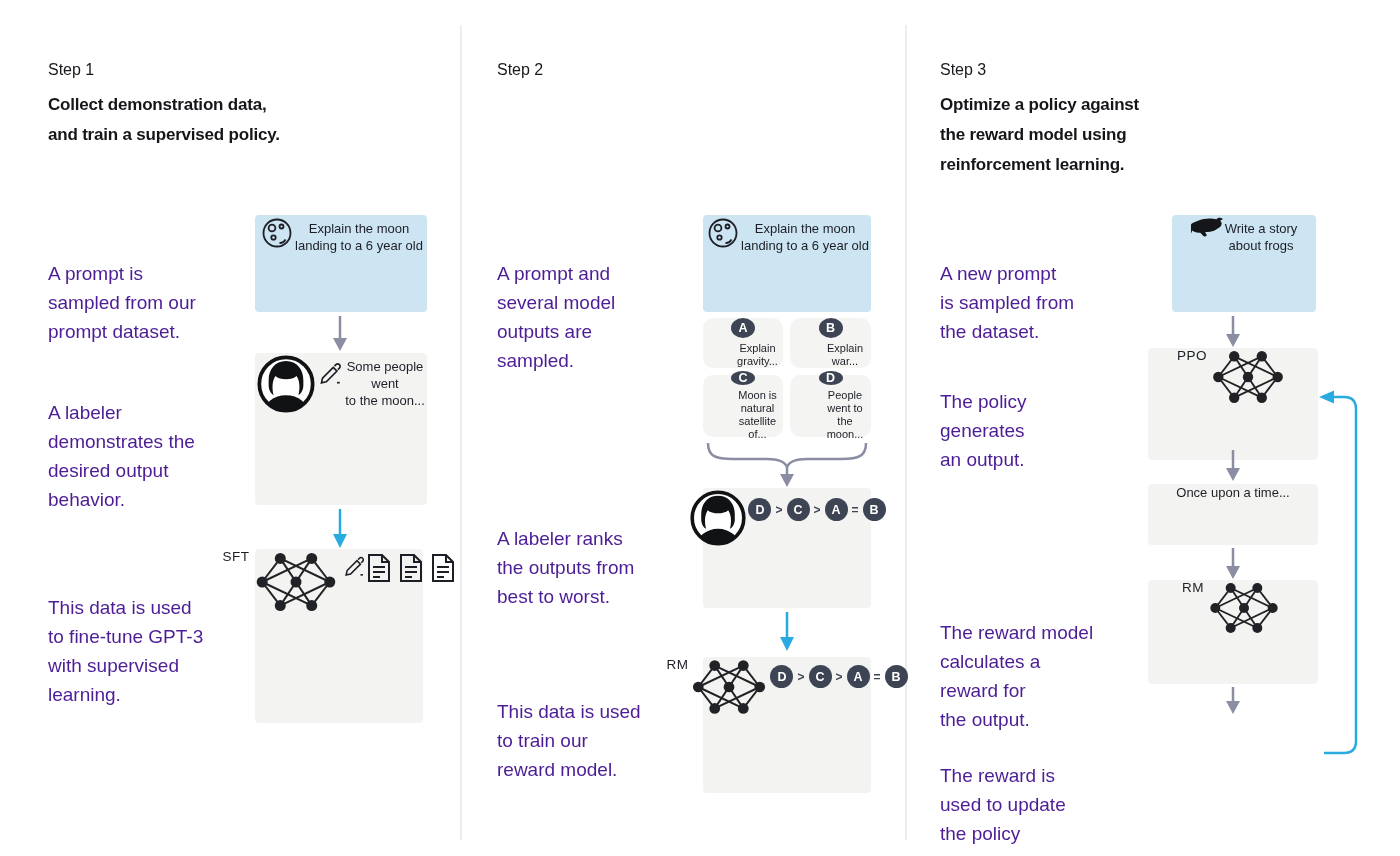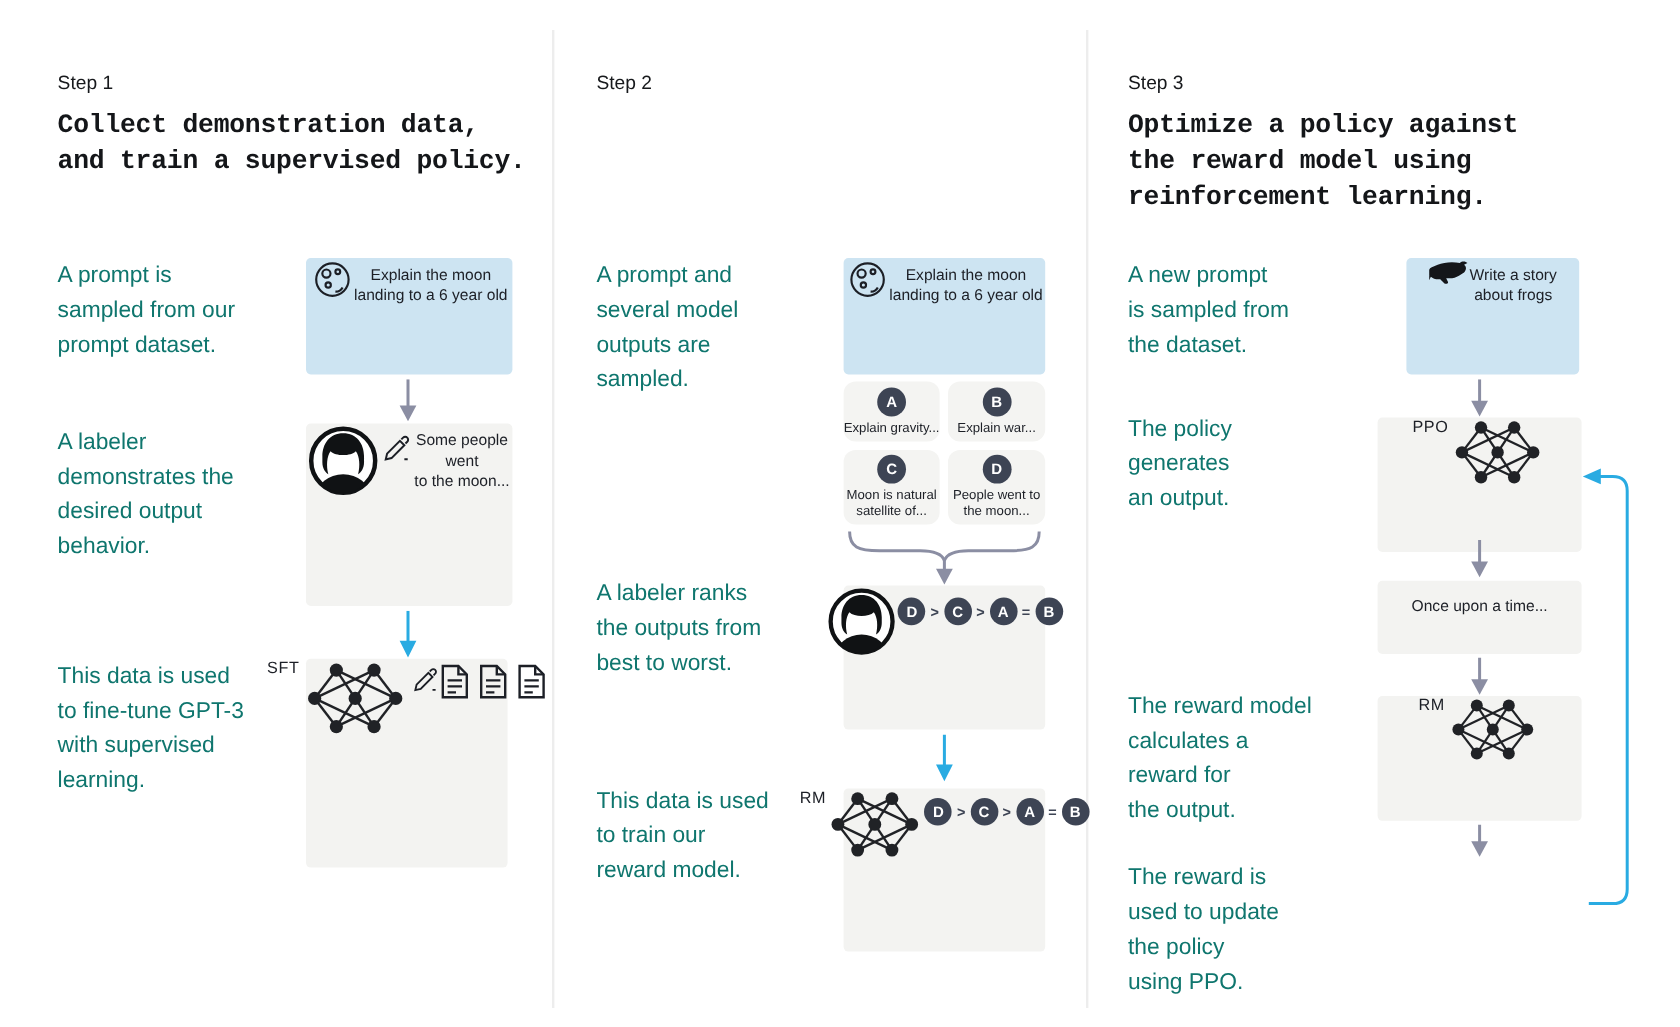--- a/index.html
+++ b/index.html
@@ -1,36 +1,36 @@
 <!DOCTYPE html>
 <html><head>
 <meta charset="utf-8">
 <style>
   html,body{margin:0;padding:0;background:#ffffff;}
   #canvas{position:relative;width:1400px;height:856px;background:#ffffff;
           font-family:"Liberation Sans",sans-serif;color:#17191c;overflow:hidden;}
   .divider{position:absolute;top:25px;width:2px;height:815px;background:#ededed;}
   .step-label{position:absolute;font-size:16px;color:#17191c;}
-  .step-title{position:absolute;font-size:22px;font-weight:bold;line-height:30px;
-              white-space:pre-line;letter-spacing:-0.2px;color:#141619;font-family:Liberation Mono, monospace;}
-  .caption{position:absolute;font-size:19px;line-height:29px;white-space:pre-line;color:#0f766e;}
+  .step-title{position:absolute;font-size:17px;font-weight:bold;line-height:30px;
+              white-space:pre-line;letter-spacing:-0.2px;color:#141619;}
+  .caption{position:absolute;font-size:19px;line-height:29px;white-space:pre-line;color:#4c1d95;margin-top:44px;}
   .flowbox{position:absolute;border-radius:4px;display:flex;flex-direction:row;
            align-items:flex-start;justify-content:center;text-align:center;}
   .prompt-box{background:#cde4f2;}
   .card{background:#f3f3f1;}
   .box-caption{font-size:13px;line-height:17px;white-space:pre-line;color:#1c1f26;margin-top:5px;}
   .model-label{font-size:13.5px;letter-spacing:0.5px;color:#1c1f26;margin-bottom:4px;}
   .v-arrow{position:absolute;width:20px;}
   .out-grid{position:absolute;display:grid;grid-template-columns:80px 81px;grid-template-rows:50px 62px;
             gap:7px;}
   .out-cell{background:#f4f4f2;border-radius:10px;display:flex;flex-direction:column;
             align-items:center;justify-content:center;text-align:center;}
   .out-badge{width:24px;height:24px;border-radius:50%;background:#3d4454;color:#fff;
              font-size:12.5px;font-weight:bold;display:flex;align-items:center;justify-content:center;}
-  .out-text{font-size:11px;line-height:13px;white-space:pre-line;color:#1c1f26;margin-top:4px;}
+  .out-text{font-size:11px;line-height:13px;white-space:pre-line;color:#1c1f26;margin-top:4px;margin-left:29px;}
   .rank-row{display:flex;align-items:center;gap:4px;margin-top:10px;}
   .rank-badge{width:23px;height:23px;border-radius:50%;background:#3d4454;color:#fff;
               font-size:12.5px;font-weight:bold;display:flex;align-items:center;justify-content:center;}
   .rank-sep{font-size:12px;font-weight:bold;color:#3d4454;}
   .rk{font-family:"DejaVu Serif",serif;font-style:italic;font-size:27px;color:#17191c;}
   .rk sub{font-size:15px;}
   svg{display:block;}
 </style>
 </head>
 <body>
@@ -370,21 +370,21 @@
   </div>
 
   <div class="v-arrow" style="left:1223px;top:450px">
     <svg width="20" height="32">
         <line x1="10" y1="0" x2="10" y2="19" stroke="#8b8ea3" stroke-width="2.5"></line>
         <polygon points="10,31 3,18 17,18" fill="#8b8ea3"></polygon>
       </svg>
   </div>
 
   <div class="flowbox card" style="left:1148px;top:484px;width:170px;height:61px">
-    <div class="box-caption" style="margin-top:12px">Once upon a time...</div>
+    <div class="box-caption" style="margin-top:0">Once upon a time...</div>
   </div>
 
   <div class="v-arrow" style="left:1223px;top:548px">
     <svg width="20" height="32">
         <line x1="10" y1="0" x2="10" y2="19" stroke="#8b8ea3" stroke-width="2.5"></line>
         <polygon points="10,31 3,18 17,18" fill="#8b8ea3"></polygon>
       </svg>
   </div>
 
   <div class="flowbox card" style="left:1148px;top:580px;width:170px;height:104px">

